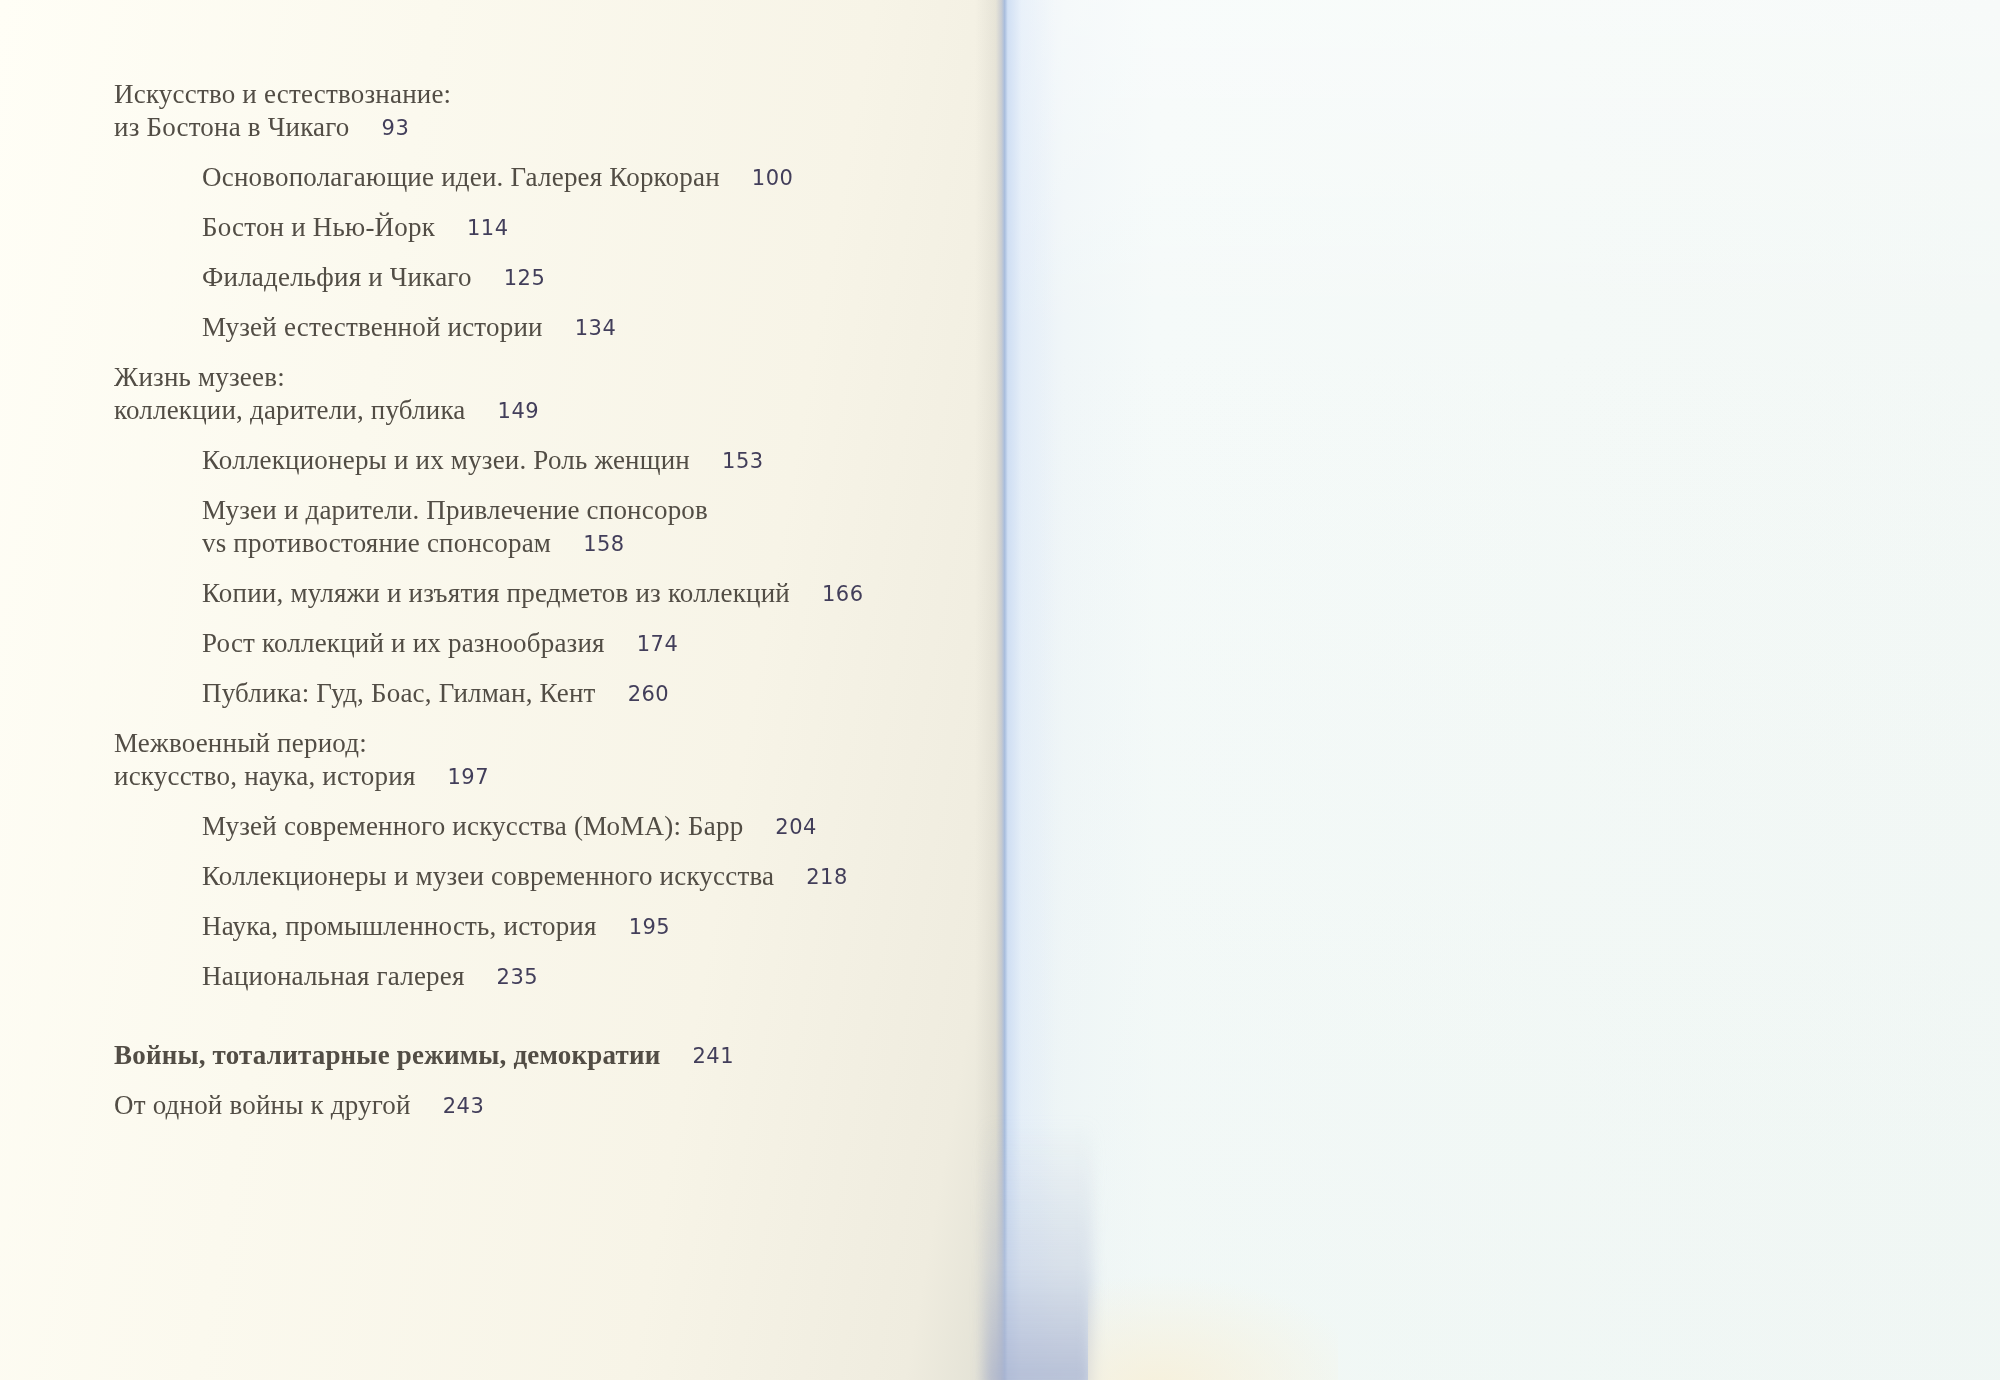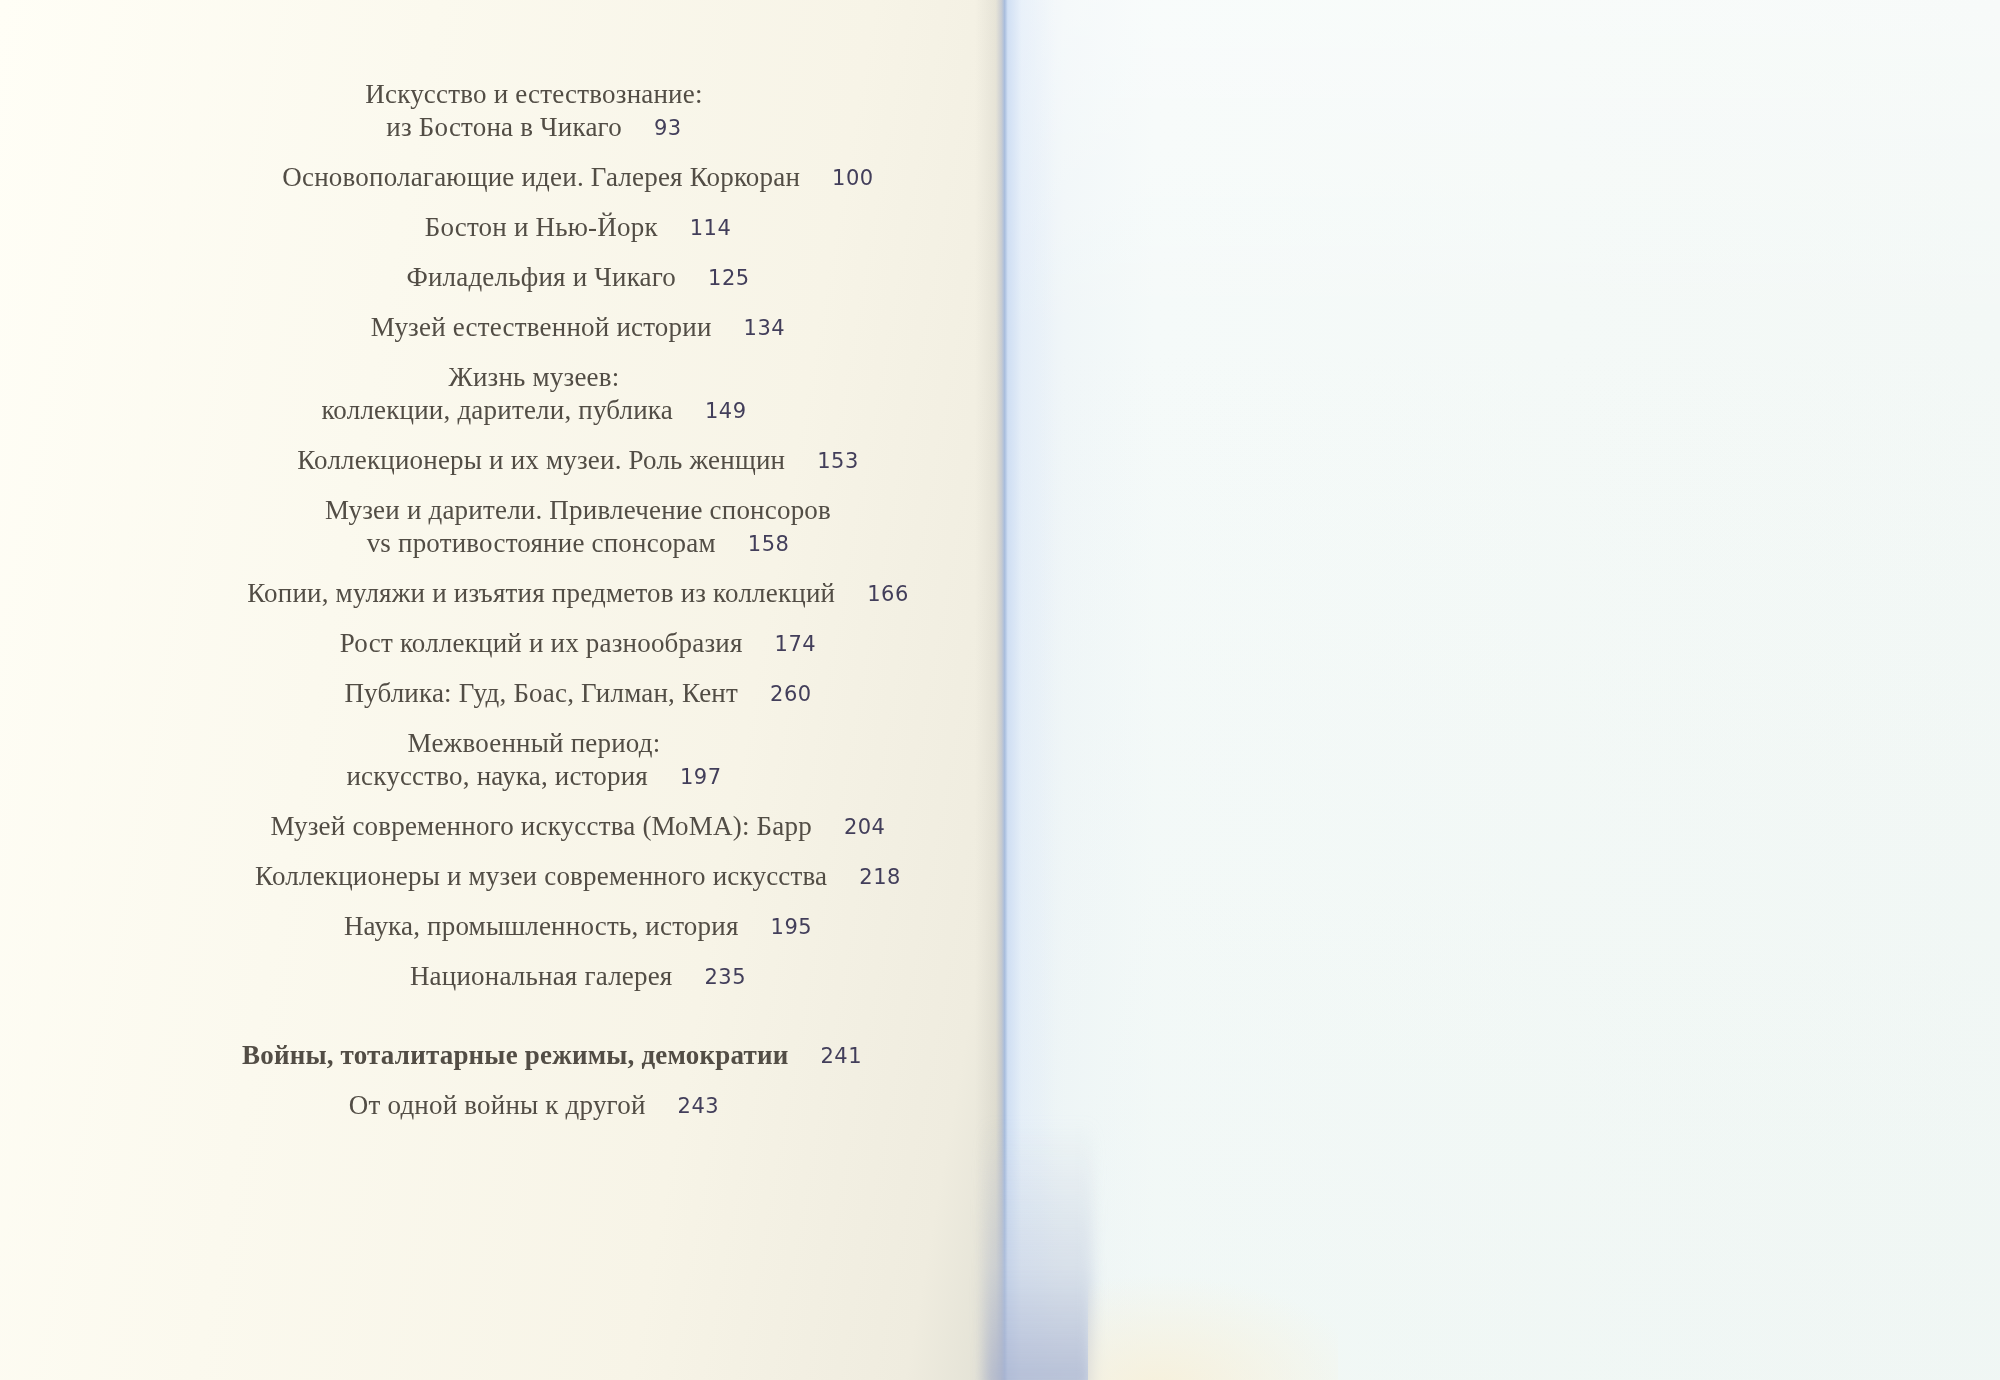--- a/index.html
+++ b/index.html
@@ -12,21 +12,20 @@
     width:2000px;height:1380px;overflow:hidden;
     font-family:"Liberation Serif","DejaVu Serif",serif;
     background:#f2f3ee;
   }
   .book{position:relative;width:2000px;height:1380px;overflow:hidden;}
 
   
   .page-left{
     position:absolute;left:0;top:0;width:1005px;height:1380px;
     background:linear-gradient(100deg,#fffef6 0%,#fbf9ee 35%,#f7f4e7 70%,#efecdf 92%,#e0dfd3 100%);
-    text-align:center;
   }
   
   .page-right{
     position:absolute;left:1005px;top:0;width:995px;height:1380px;
     background:
       linear-gradient(to bottom, rgba(255,255,255,0.35) 0%, rgba(255,255,255,0) 25%, rgba(233,243,240,0.35) 100%),
       linear-gradient(to right,#d8e2f0 0px,#e7eff7 16px,#f0f6f8 60px,#f5faf9 150px,#f4f9f7 55%,#f3f8f6 100%);
   }
 
   
@@ -55,21 +54,21 @@
   .toc-column{position:absolute;}
   .toc-left{left:114px;top:78px;width:840px;color:var(--left-ink);}
 
   .entry{
     font-size:27px;line-height:33px;font-weight:400;
     margin:0 0 15px 0;letter-spacing:0.2px;
   }
   .entry.sub{padding-left:88px;}
   .entry.part{font-weight:700;}
   .entry.gap-s{margin-top:14px;}
-  .entry.gap-l{margin-top:44px;margin-left:36px;}
+  .entry.gap-l{margin-top:44px;}
 
   .pagenum{
     font-family:"DejaVu Sans","Liberation Sans",sans-serif;
     font-weight:400;font-size:21px;letter-spacing:0.5px;
     color:var(--num-ink);
     margin-left:32px;position:relative;top:-1px;
   }
 </style>
 </head>
 <body>

